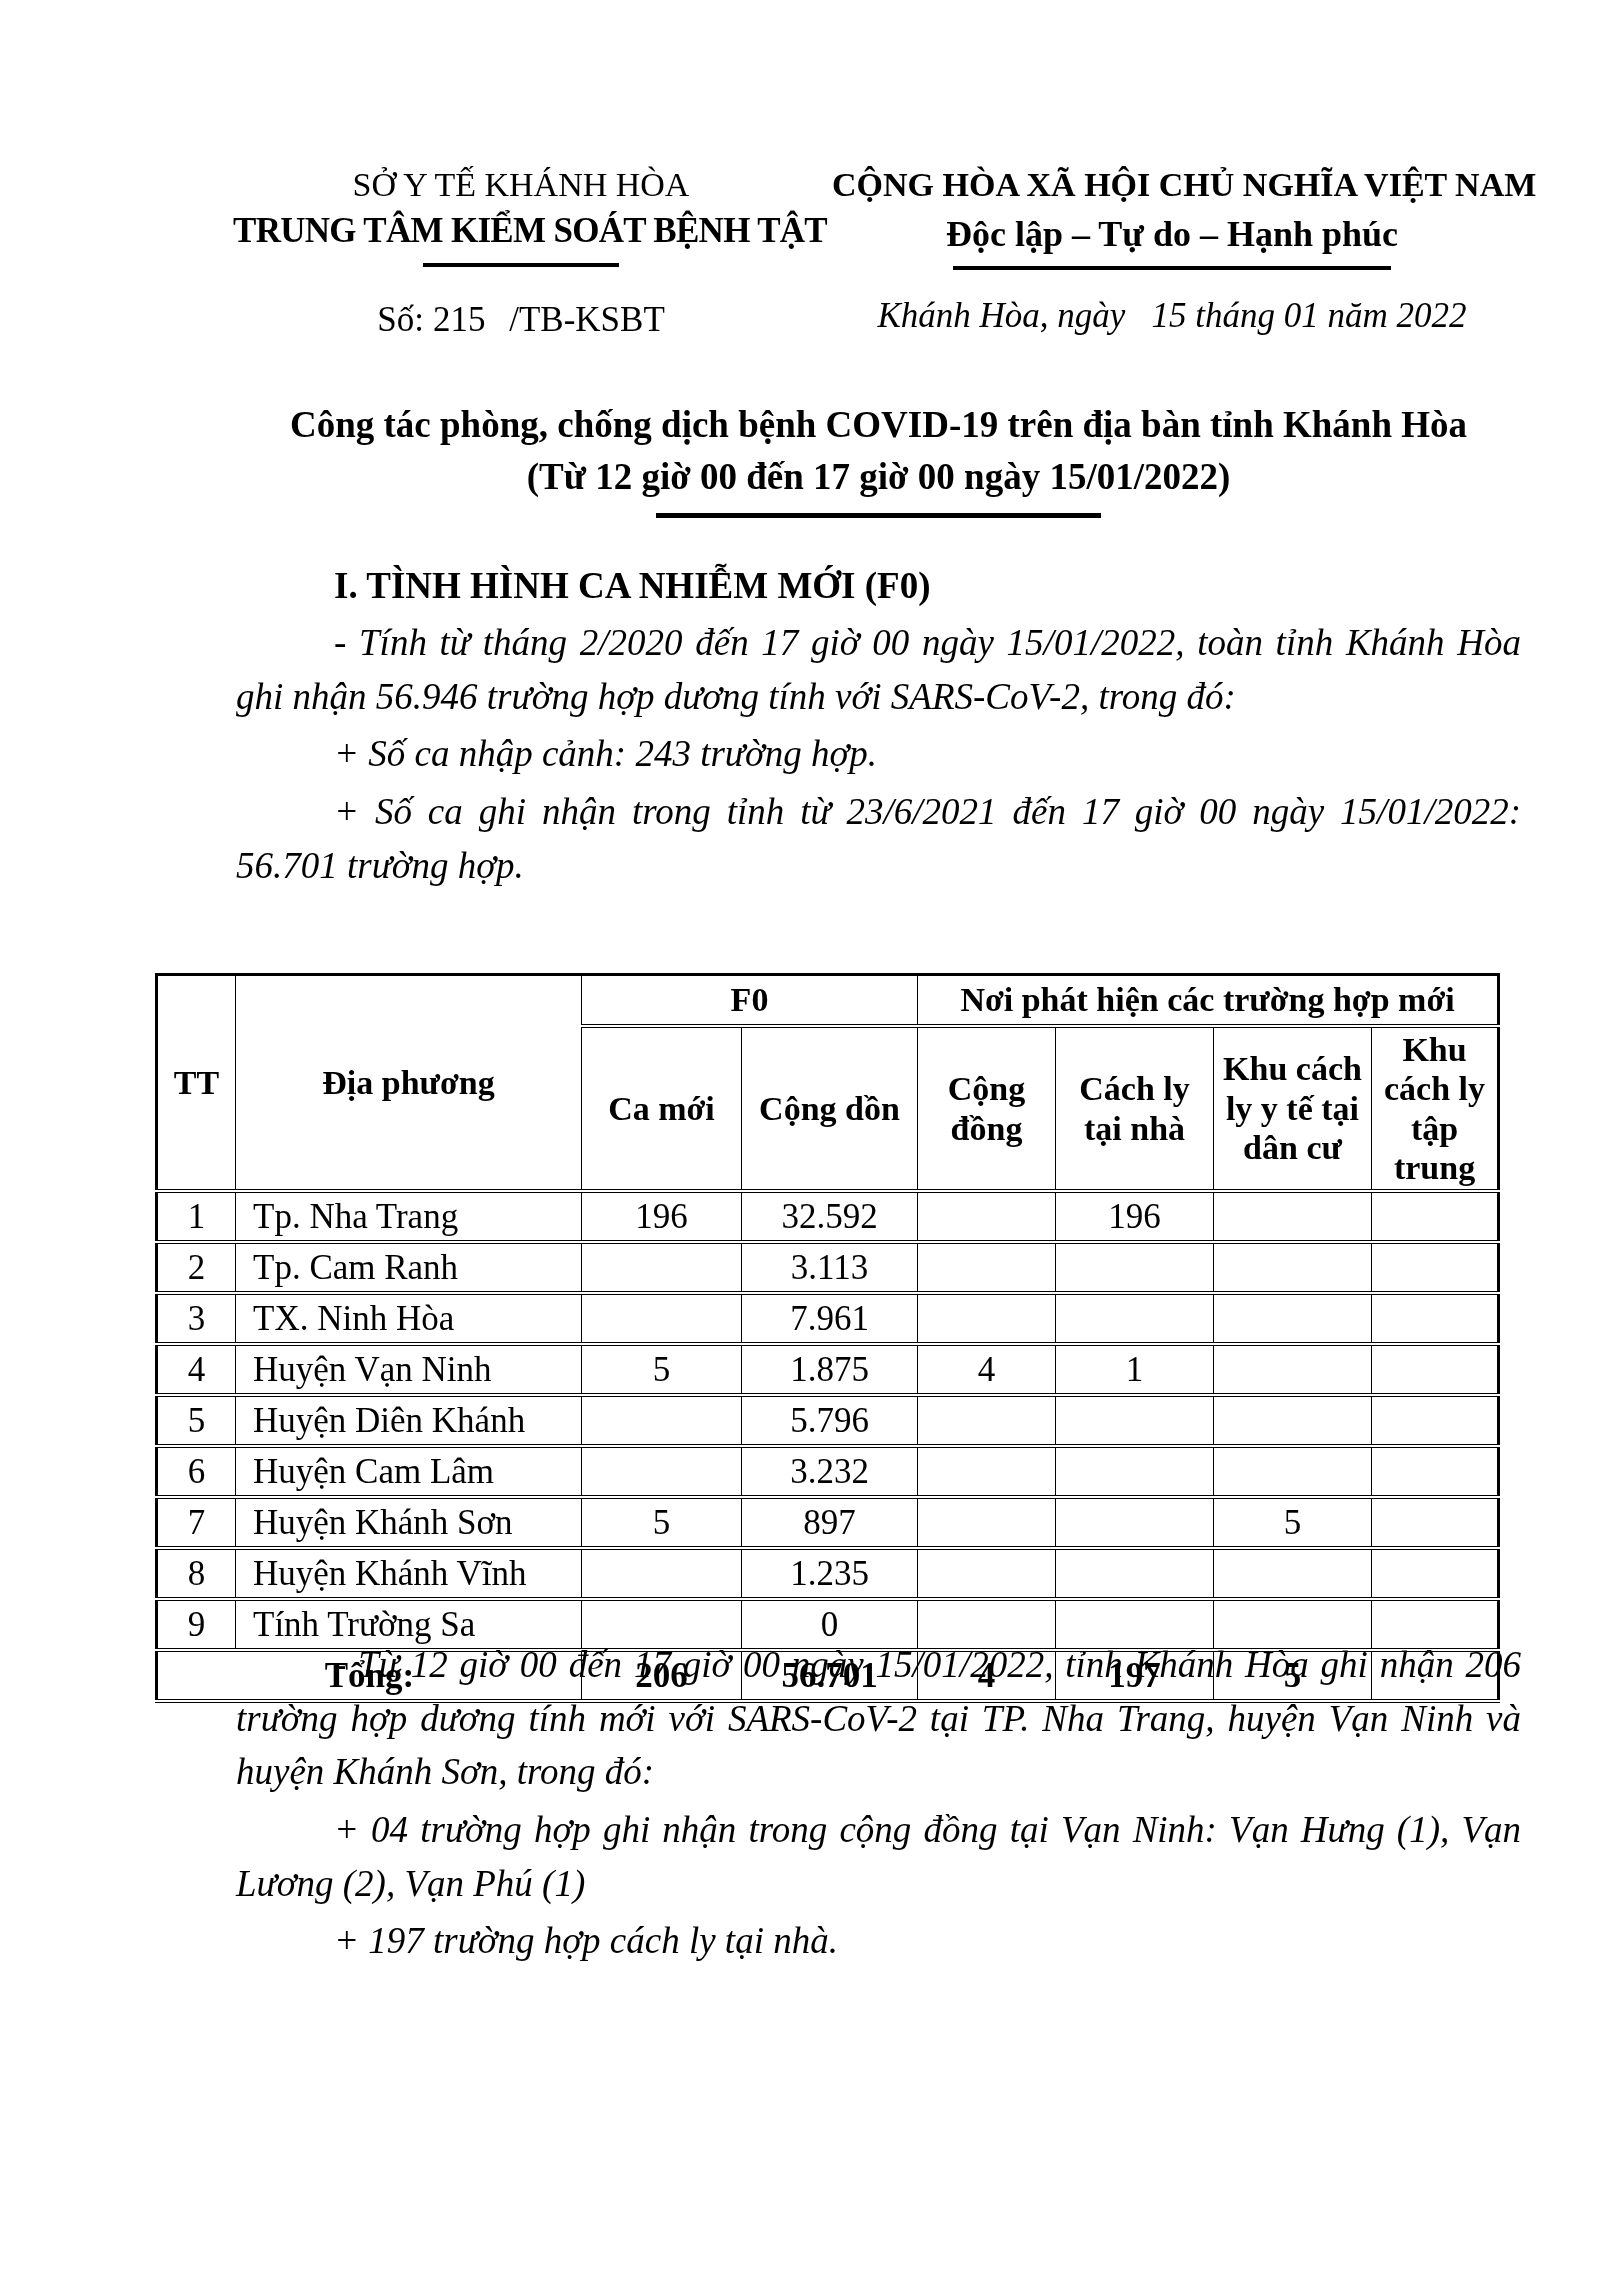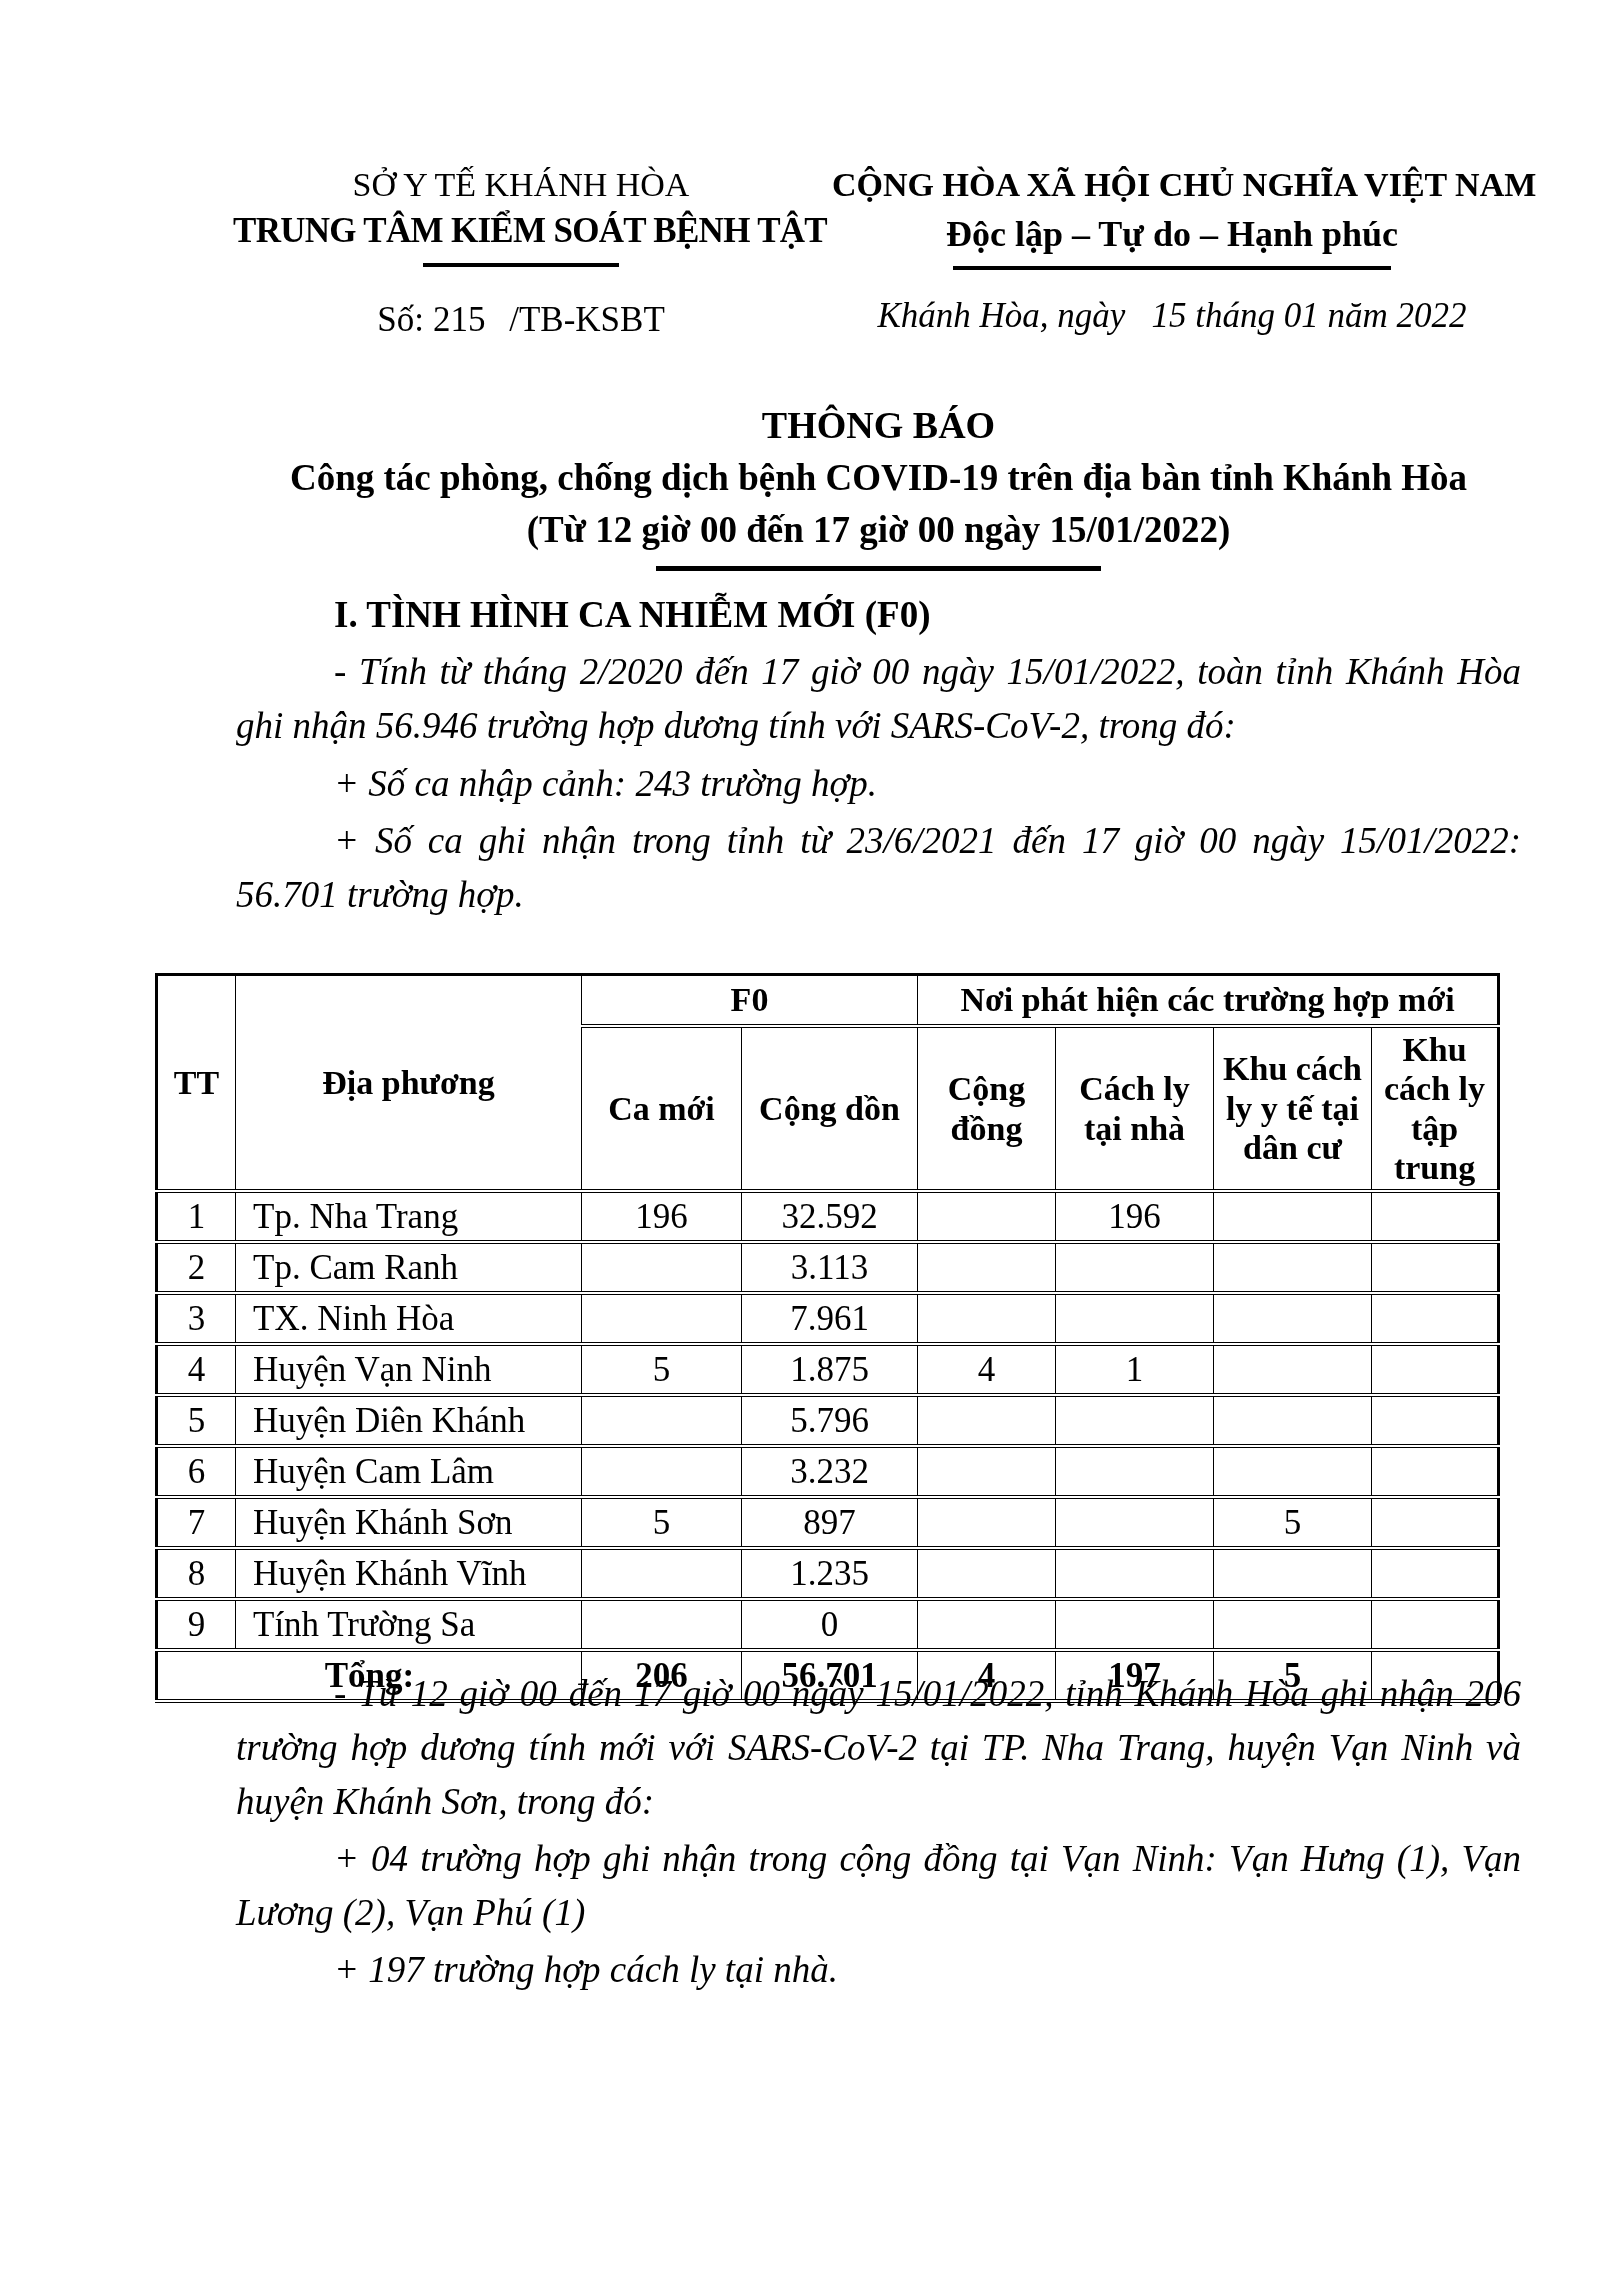--- a/index.html
+++ b/index.html
@@ -27,21 +27,21 @@
   .rule-right   { width: 438px; height: 3.9px; background: #000; margin: 9.2px auto 0; }
   .place-date   { margin-top: 26px; font-size: 35px; font-style: italic; white-space: pre-wrap; }
   
   .textcol { position: absolute; top: 399px; left: 236px; width: 1285px; }
   .title-block { text-align: center; }
   .doc-title    { font-size: 38px; font-weight: bold; line-height: 1.4; }
   .doc-subtitle { font-size: 37px; font-weight: bold; line-height: 1.4; }
   .doc-period   { font-size: 37px; font-weight: bold; line-height: 1.4; }
   .title-underline { width: 445px; height: 4.6px; background: #000; margin: 10.5px auto 0; }
   
-  .section-heading { margin-top: 17px; font-size: 37px; font-weight: bold; text-indent: 98px; line-height: 1.45; }
+  .section-heading { margin-top: 41px; font-size: 37px; font-weight: bold; text-indent: 98px; line-height: 1.45; }
   p.body { margin: 3.9px 0; font-size: 37px; line-height: 1.45; text-indent: 98px; text-align: justify; font-style: italic; }
   .after-table { margin-top: 26px; }
   
   .covid-table {
     position: absolute; top: 973px; left: 155px;
     width: 1343px;
     border-collapse: collapse;
     table-layout: fixed;
     border: 3.3px solid #000;
     font-size: 35px;
@@ -75,21 +75,20 @@
     <div class="lh-right">
       <div class="nat-title">CỘNG HÒA XÃ HỘI CHỦ NGHĨA VIỆT NAM</div>
       <div class="nat-motto">Độc lập – Tự do – Hạnh phúc</div>
       <div class="rule-right"></div>
       <div class="place-date">Khánh Hòa, ngày   15 tháng 01 năm 2022</div>
     </div>
   </div>
 
   <div class="textcol">
     <div class="title-block">
-      <div class="doc-title">THÔNG BÁO</div>
       <div class="doc-subtitle">Công tác phòng, chống dịch bệnh COVID-19 trên địa bàn tỉnh Khánh Hòa</div>
       <div class="doc-period">(Từ 12 giờ 00 đến 17 giờ 00 ngày 15/01/2022)</div>
       <div class="title-underline"></div>
     </div>
 
     <div class="section-heading">I. TÌNH HÌNH CA NHIỄM MỚI (F0)</div>
     <p class="body">- Tính từ tháng 2/2020 đến 17 giờ 00 ngày 15/01/2022, toàn tỉnh Khánh Hòa ghi nhận 56.946 trường hợp dương tính với SARS-CoV-2, trong đó:</p>
     <p class="body">+ Số ca nhập cảnh: 243 trường hợp.</p>
     <p class="body">+ Số ca ghi nhận trong tỉnh từ 23/6/2021 đến 17 giờ 00 ngày 15/01/2022: 56.701 trường hợp.</p>
 

